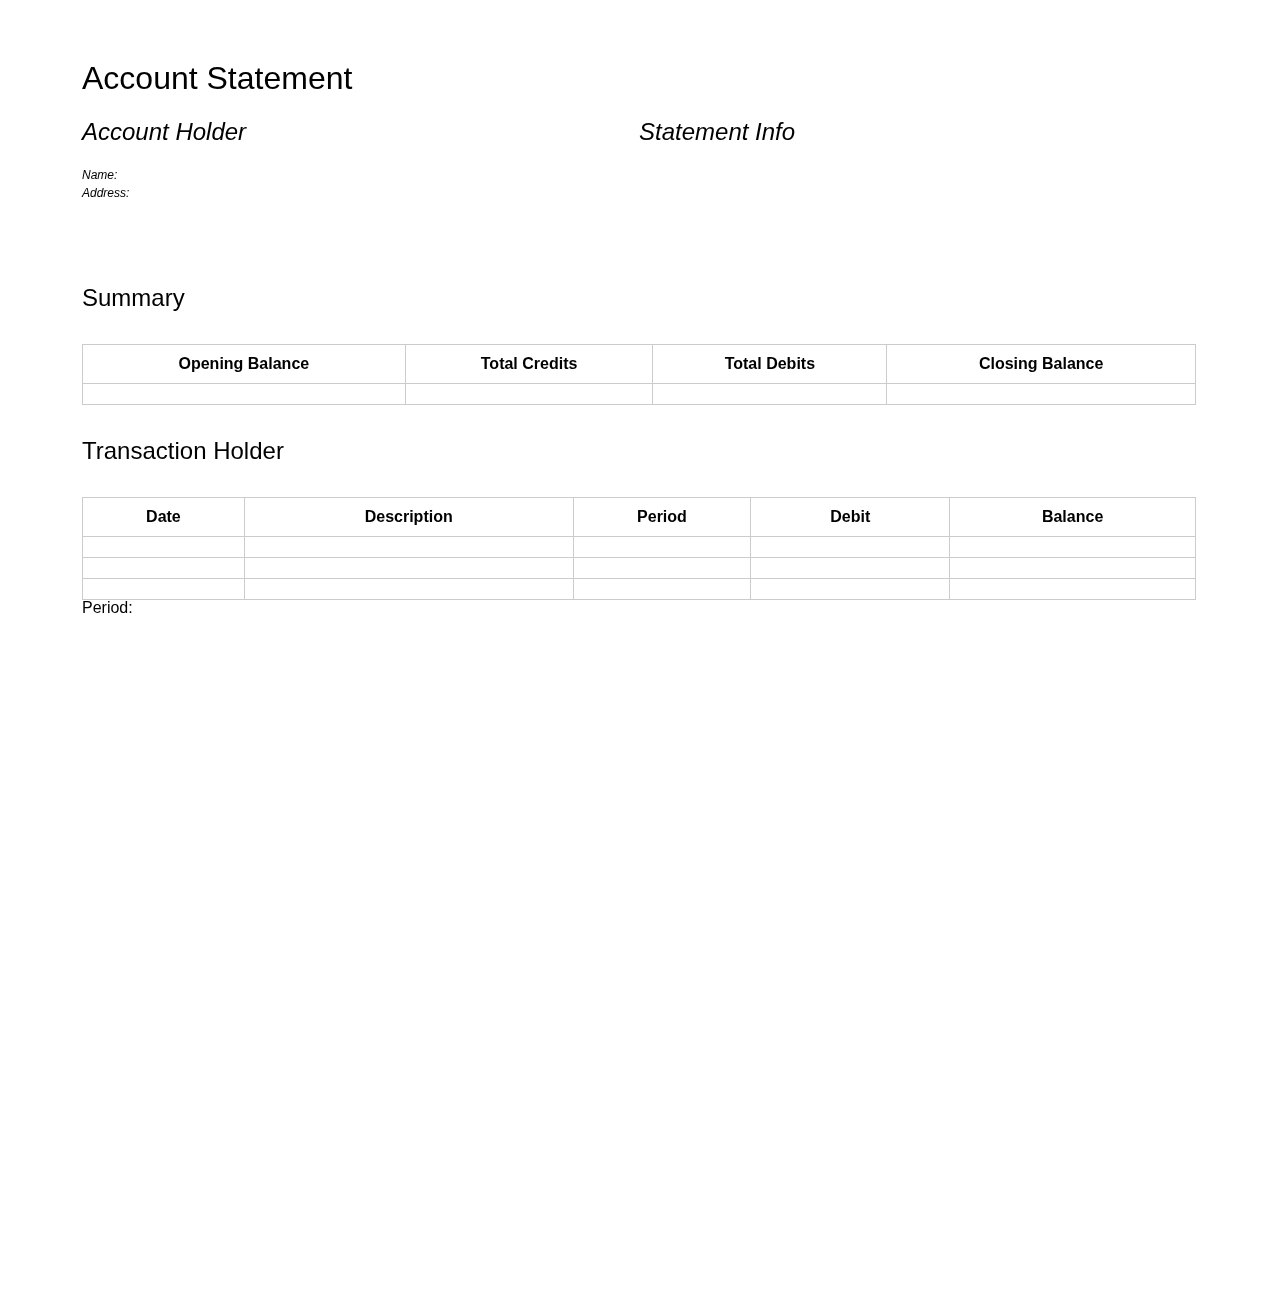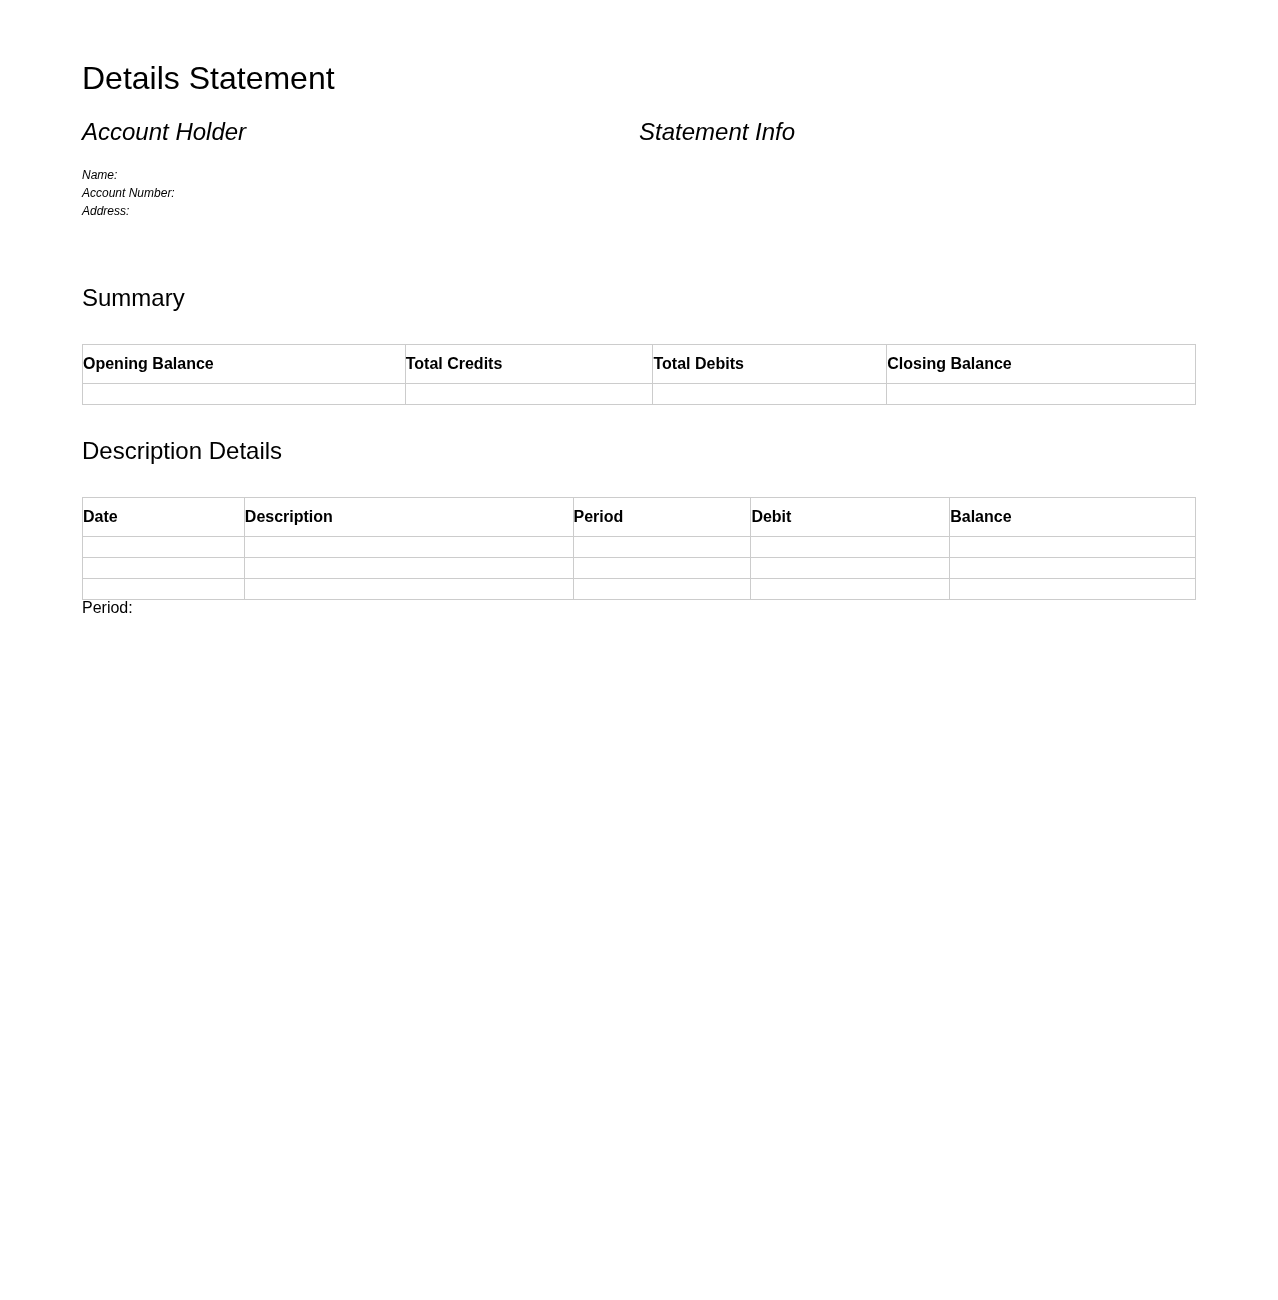--- a/index.html
+++ b/index.html
@@ -5,37 +5,36 @@
   html, body { margin:0; padding:0; background:#fff; }
   body { font-family: "Liberation Sans", sans-serif; color:#000; width:1278px; height:1300px; }
   .page { position:absolute; left:82px; top:0; width:1114px; }
   h1 { font-size:32px; font-weight:normal; margin:0; position:absolute; top:60px; left:0; line-height:36px; }
   .cols { position:absolute; top:118px; left:0; width:1114px; display:flex;font-style:italic; }
   .col { width:569px; }
   h2 { font-size:24px; font-weight:normal; margin:0; line-height:28px; }
   .fields { margin-top:20px; font-size:12px; line-height:18px; }
   .sec { position:absolute; left:0; width:1114px;margin-top:32px; }
   table { border-collapse:collapse; width:1114px; margin-top:32px; font-size:16px; }
-  th, td { border:1px solid #ccc; text-align:left; padding:0 0; }
+  th, td { border:1px solid #ccc; text-align:center; padding:0 20px; }
   th { height:38px; font-weight:bold; }
   td { height:20px; }
   .notes { position:absolute; left:0; top:599px; font-size:16px; }
 </style>
 </head>
 <body>
 
 <div class="page">
-  <h1>Details Statement</h1>
+  <h1>Account Statement</h1>
 
   <div class="cols">
     <div class="col">
       <h2>Account Holder</h2>
       <div class="fields">
         <div>Name:</div>
-        <div>Account Number:</div>
         <div>Address:</div>
       </div>
     </div>
     <div class="col">
       <h2>Statement Info</h2>
     </div>
   </div>
 
   <div class="sec" style="top:252px;">
     <h2>Summary</h2>
@@ -57,21 +56,21 @@
         <td></td>
         <td></td>
         <td></td>
         <td></td>
       </tr>
     </tbody>
       </table>
   </div>
 
   <div class="sec" style="top:405px;">
-    <h2>Description Details</h2>
+    <h2>Transaction Holder</h2>
     <table>
       <colgroup>
           <col style="width:162px">
           <col style="width:329px">
           <col style="width:178px">
           <col style="width:199px">
           <col style="width:246px">
         </colgroup>
       <tbody>
           <tr>

